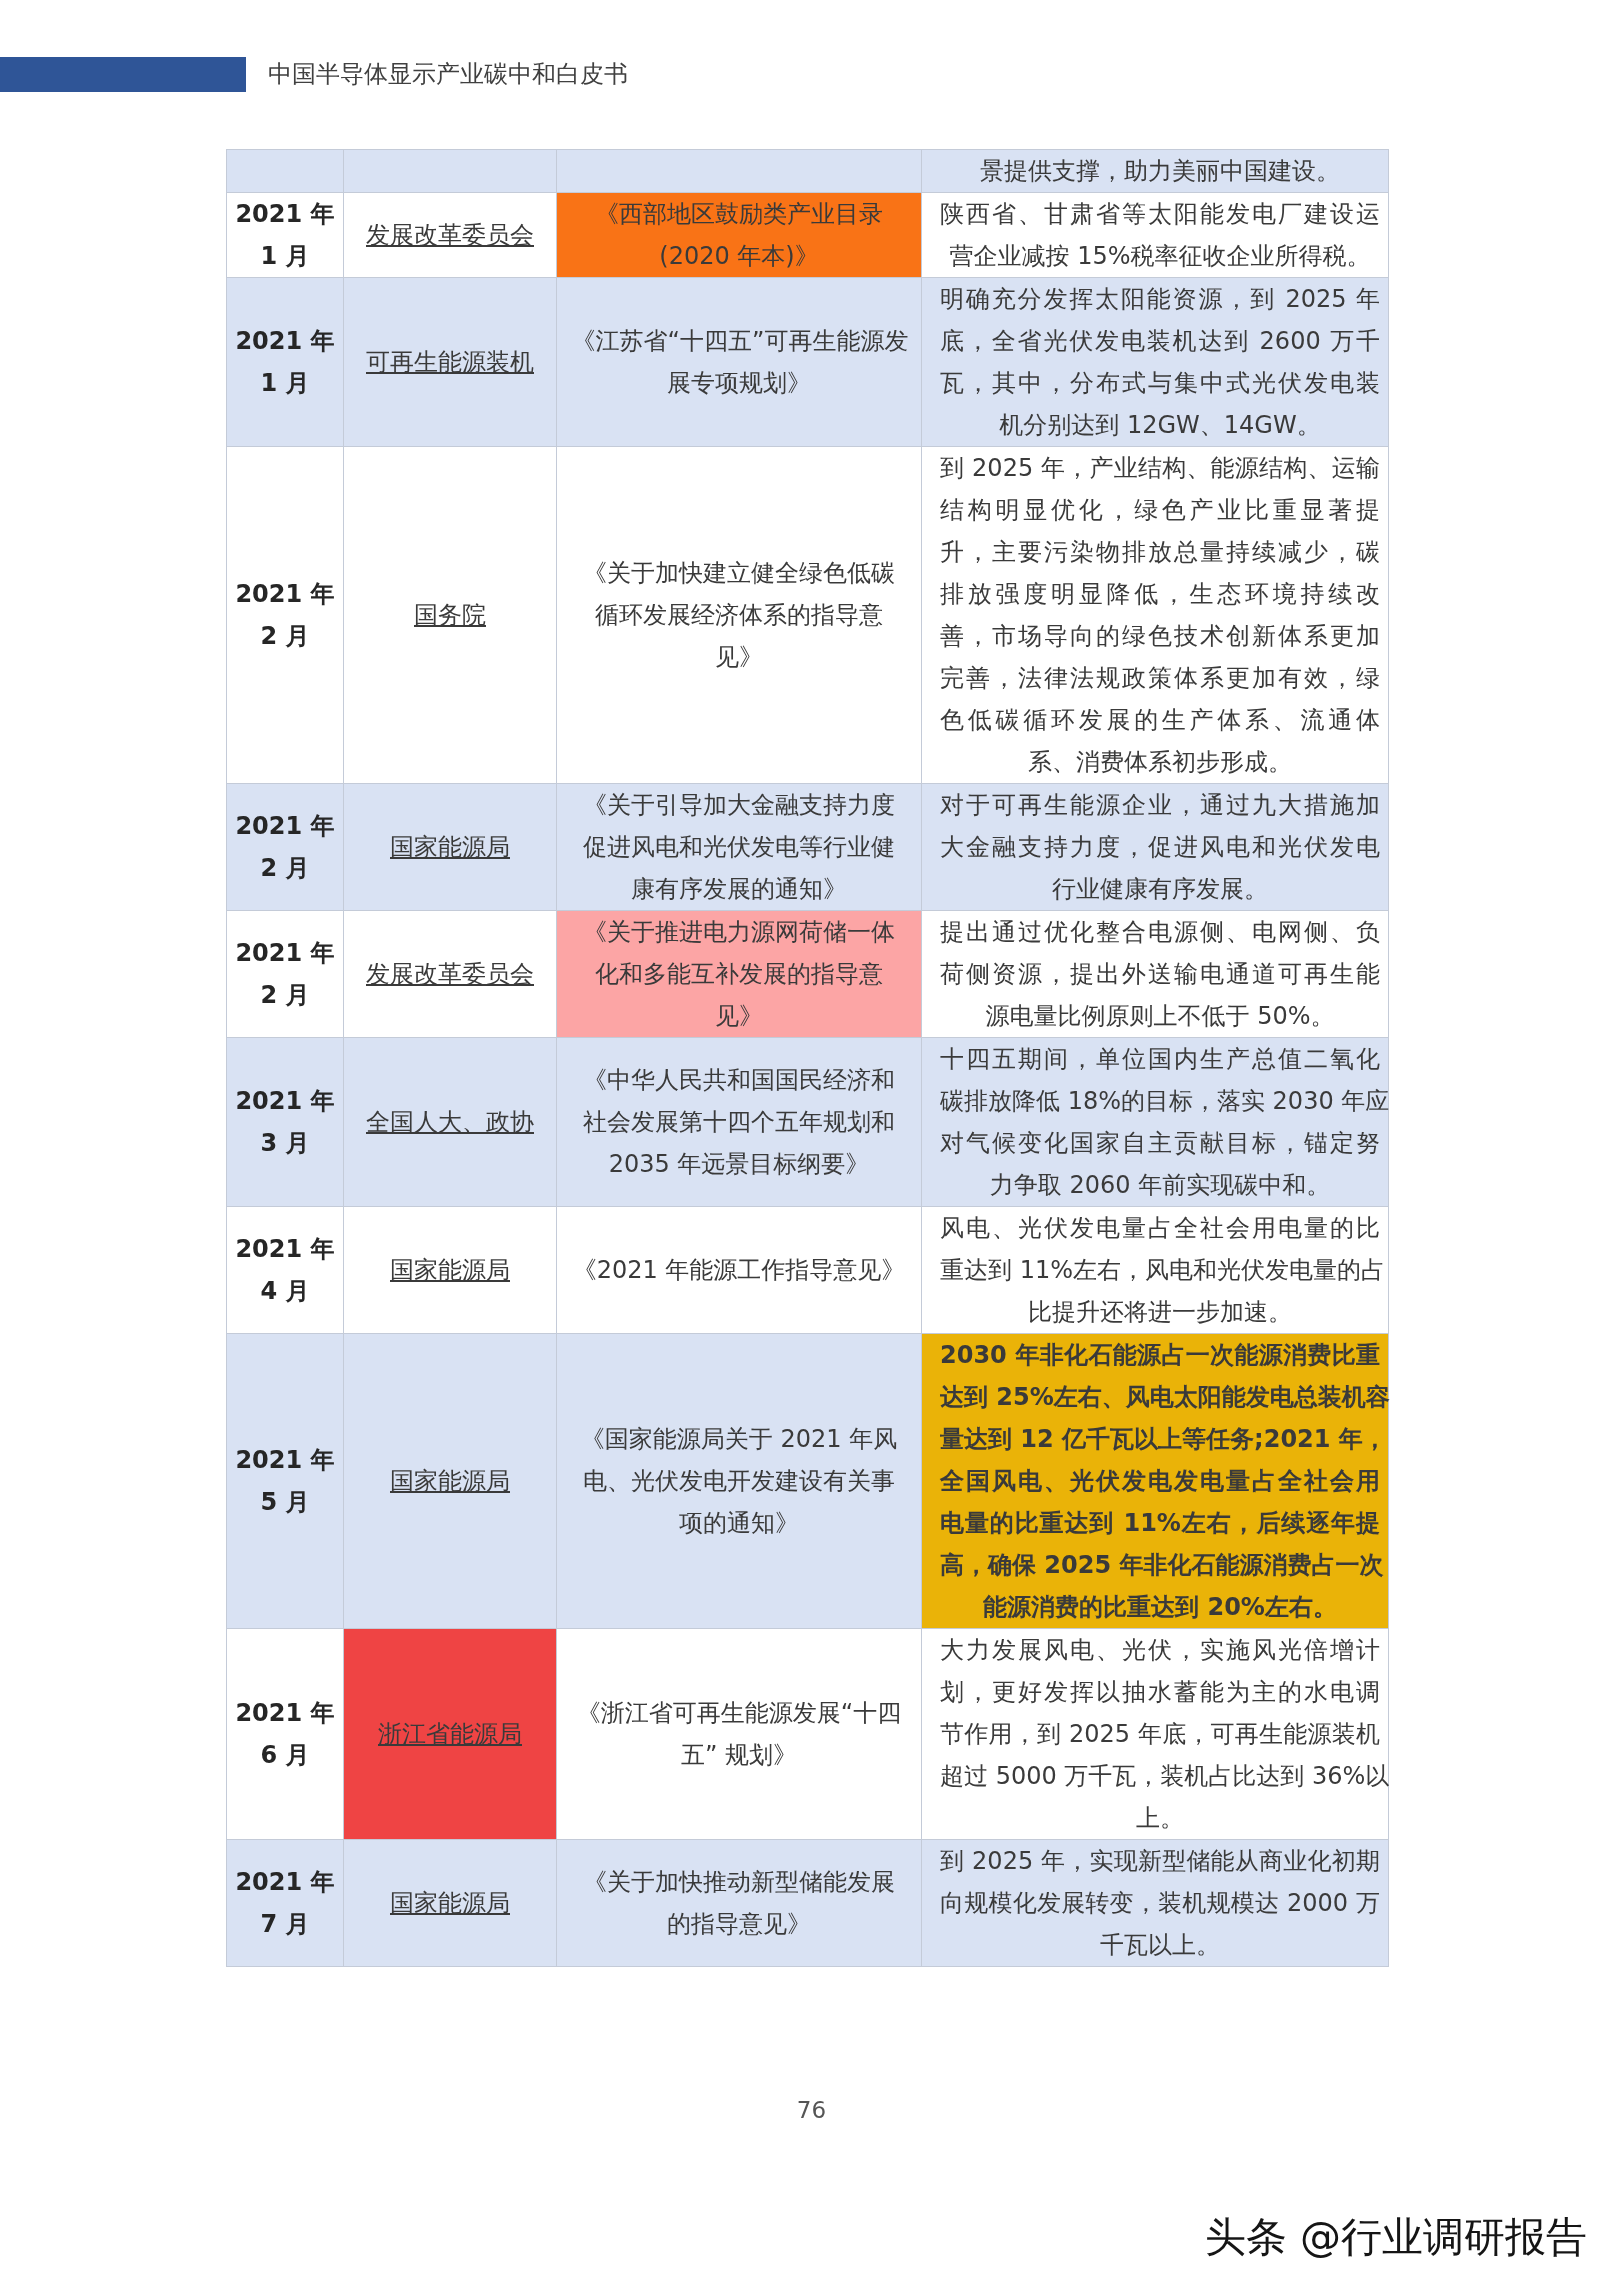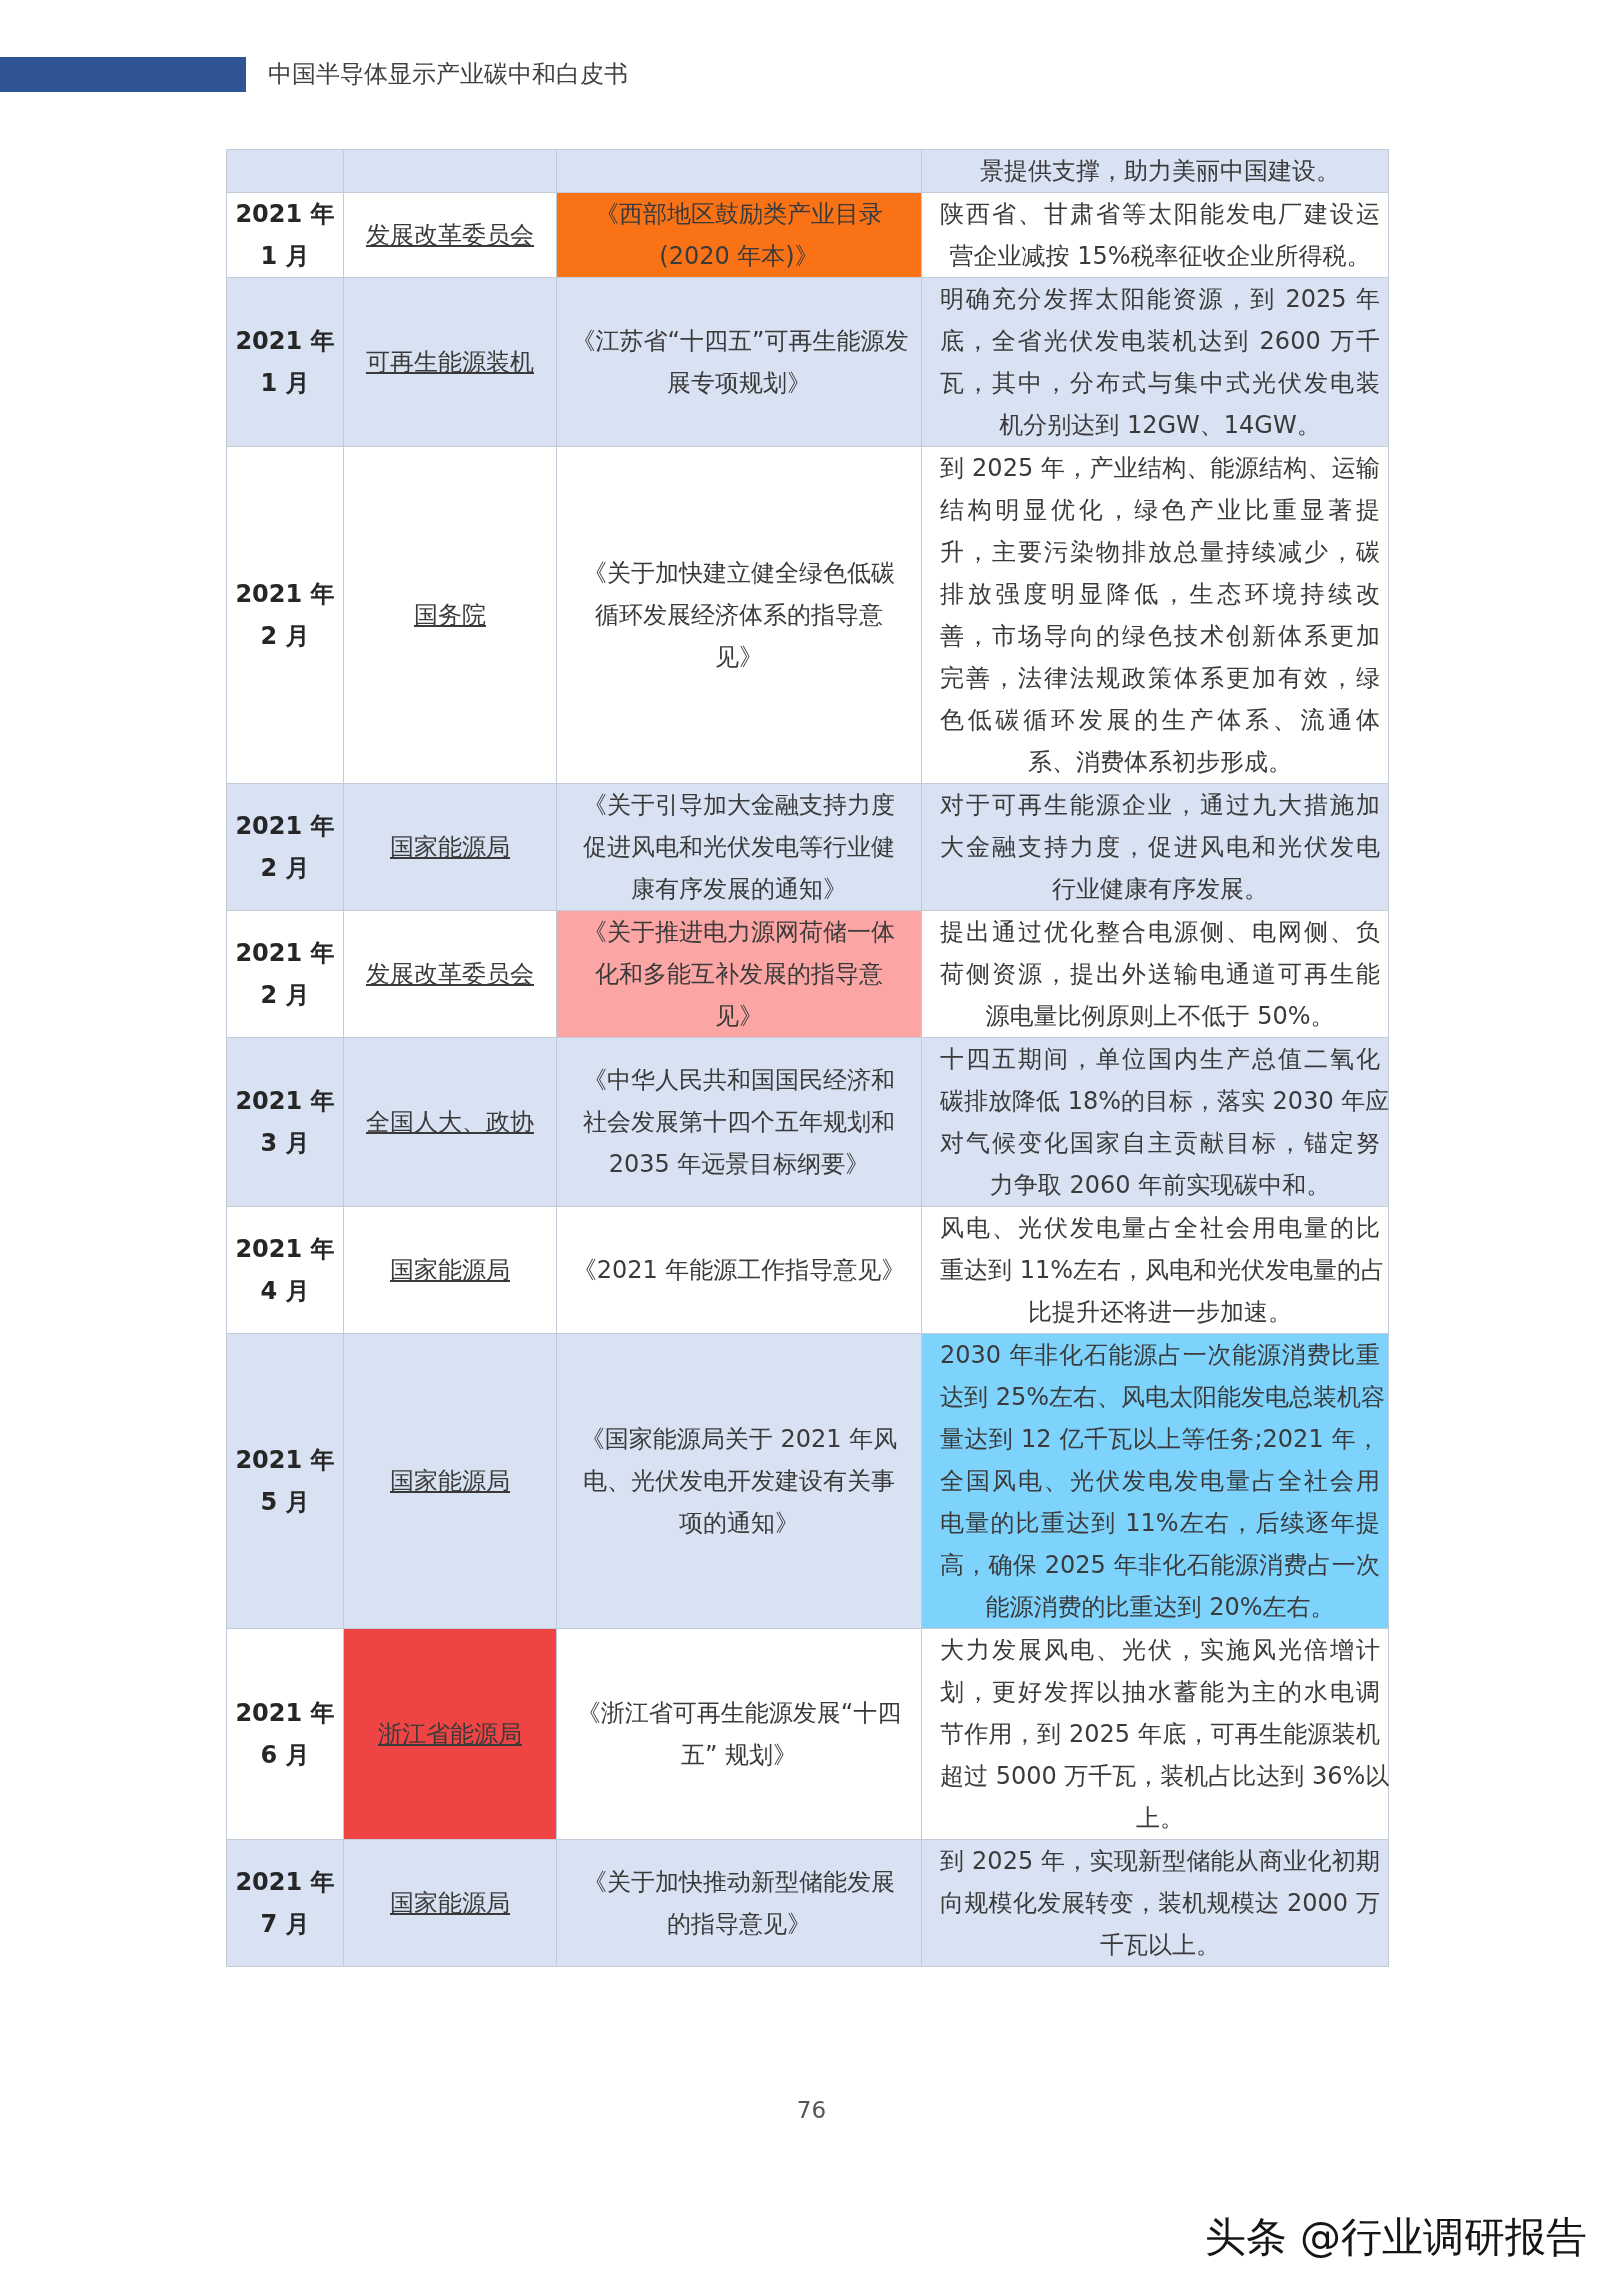--- a/index.html
+++ b/index.html
@@ -206,21 +206,21 @@
           <div>5 月</div>
         </td>
         <td class="c-agency" style="background: rgb(217, 226, 243);">
           <div>国家能源局</div>
         </td>
         <td class="c-doc" style="background: rgb(217, 226, 243);">
           <div>《国家能源局关于 2021 年风</div>
           <div>电、光伏发电开发建设有关事</div>
           <div>项的通知》</div>
         </td>
-        <td class="c-sum" style="background: #7dd3fc;">
+        <td class="c-sum" style="background: #eab308; font-weight: bold;">
           <div class="jline">2030 年非化石能源占一次能源消费比重</div>
           <div class="jline">达到 25%左右、风电太阳能发电总装机容</div>
           <div class="jline">量达到 12 亿千瓦以上等任务;2021 年，</div>
           <div class="jline">全国风电、光伏发电发电量占全社会用</div>
           <div class="jline">电量的比重达到 11%左右，后续逐年提</div>
           <div class="jline">高，确保 2025 年非化石能源消费占一次</div>
           <div class="lline">能源消费的比重达到 20%左右。</div>
         </td>
       </tr>
       <tr class="plain">

